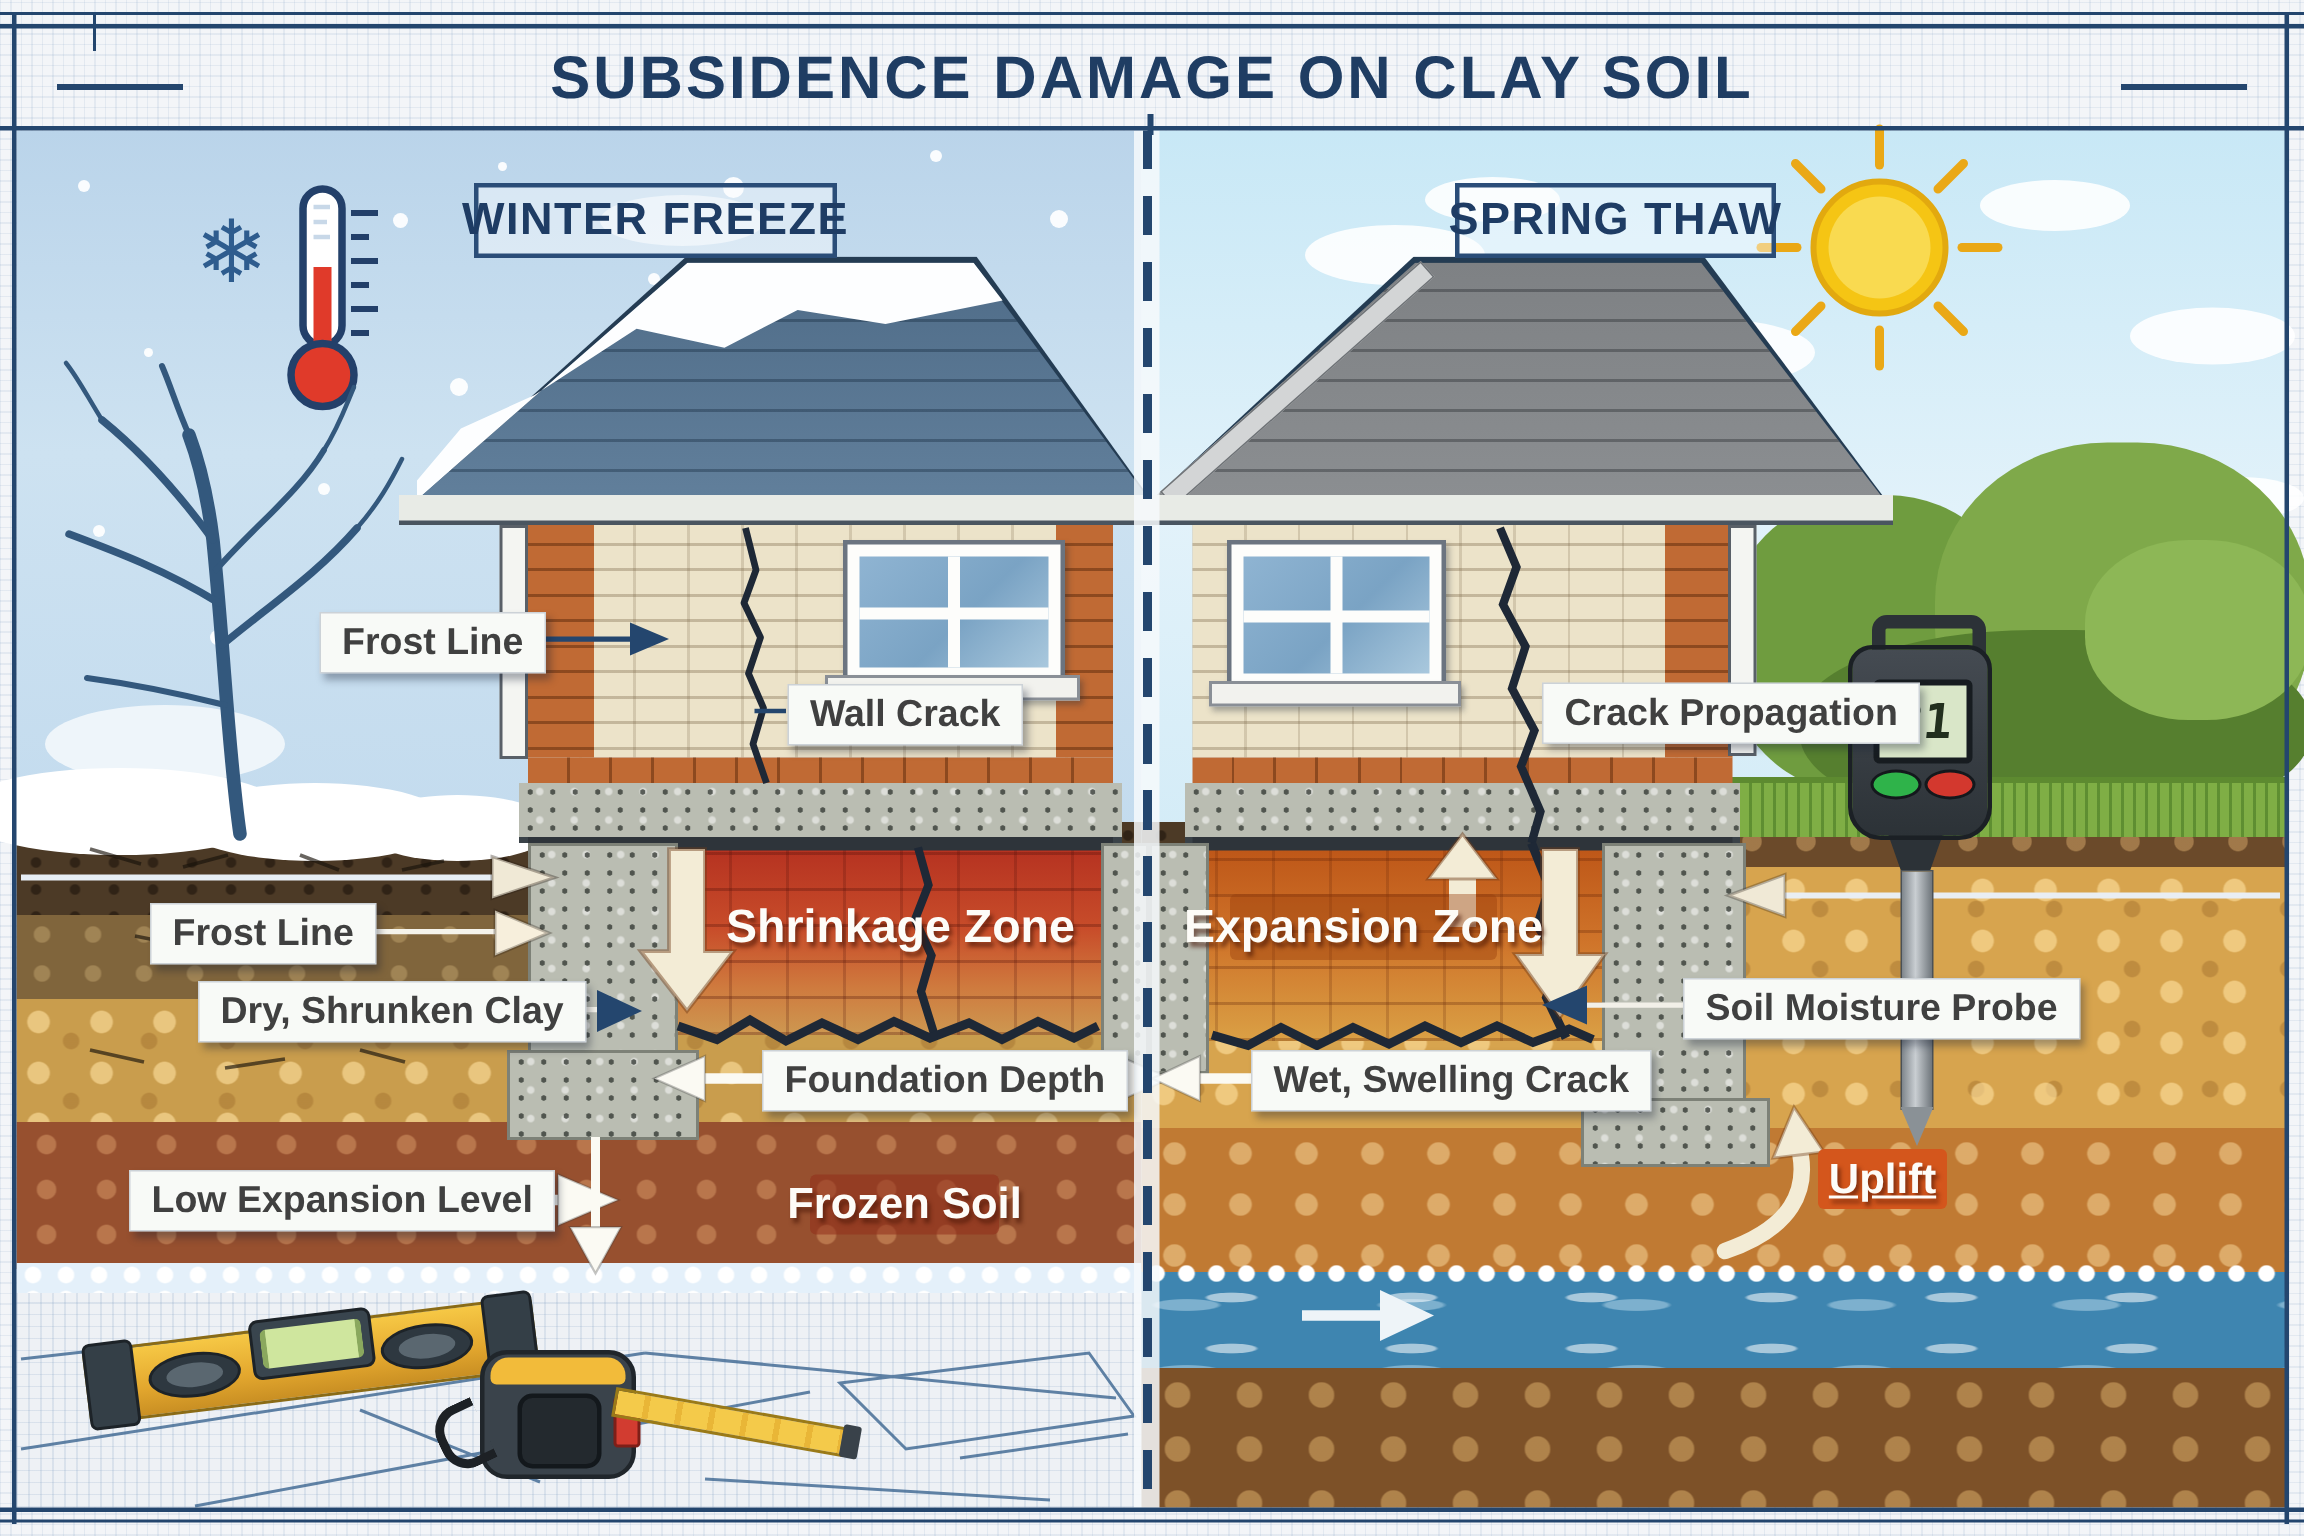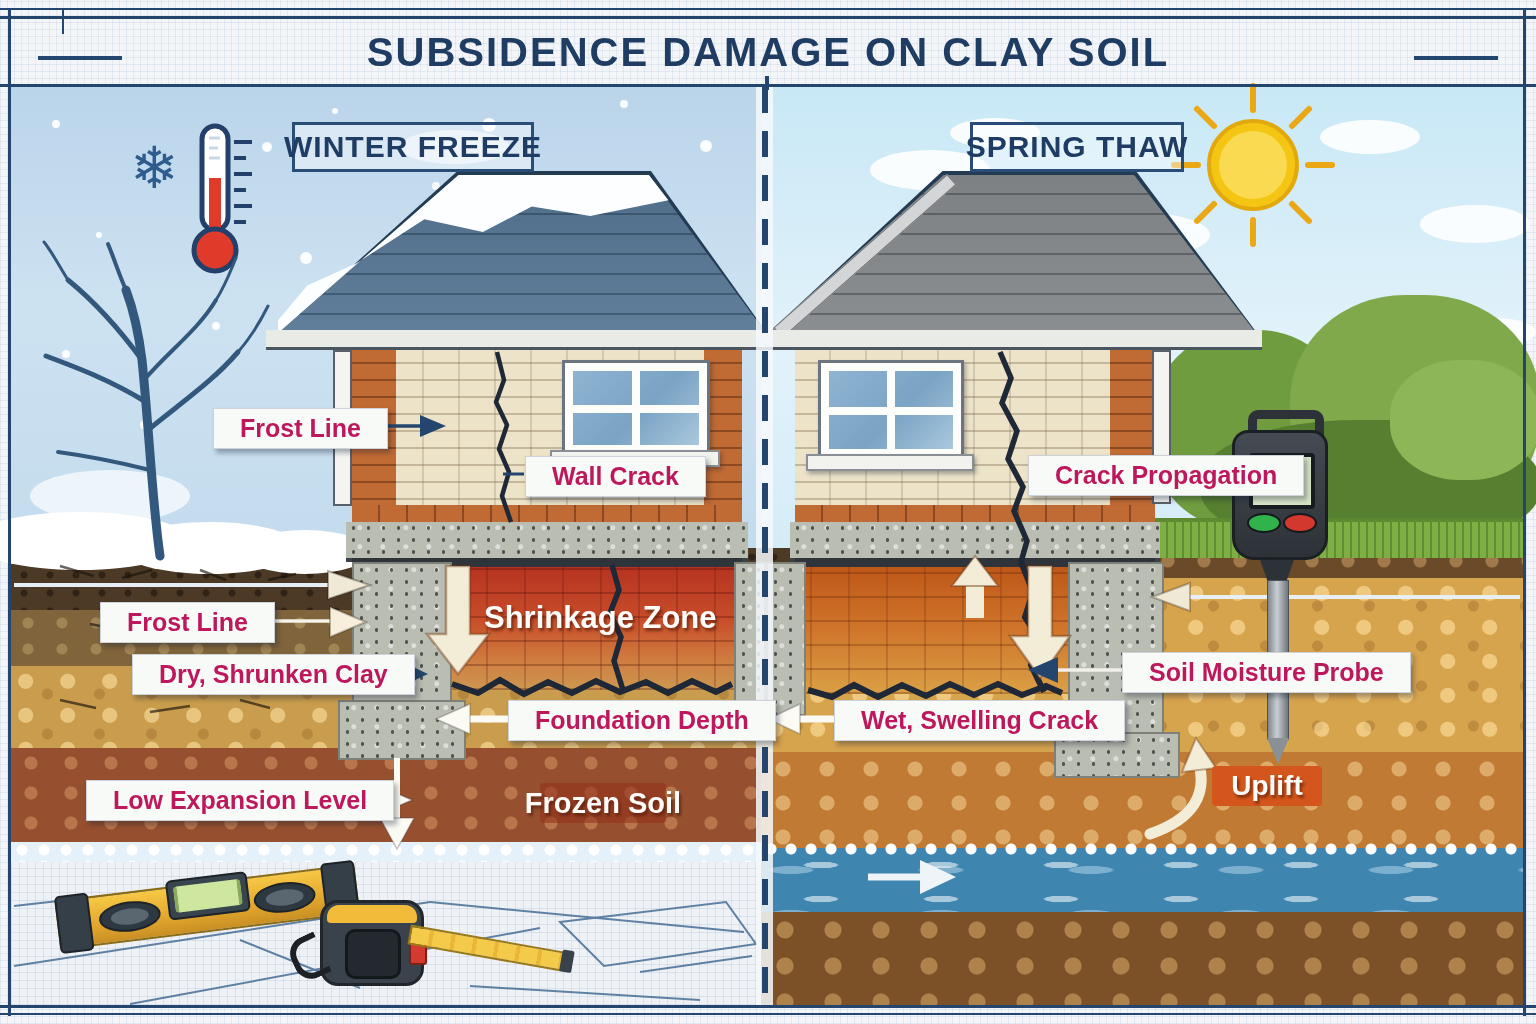--- a/index.html
+++ b/index.html
@@ -14,23 +14,23 @@
   .abs{position:absolute;}
   
   .frame{background:#24466e;z-index:40;}
   .title{
     position:absolute;top:30px;left:0;width:100%;text-align:center;z-index:40;
     font-size:40px;font-weight:bold;color:#1f3d63;letter-spacing:2px;
   }
   .title-dash{position:absolute;top:56px;height:4px;background:#24466e;z-index:40;}
   
   .lbl{
-    position:absolute;z-index:30;background:#f8faf7;color:#be185d;
+    position:absolute;z-index:30;background:#f8faf7;color:#404040;
     font-weight:bold;font-size:25px;display:flex;align-items:center;justify-content:center;
-    padding:5px 26px;box-shadow:3px 4px 5px rgba(20,30,50,.35);
+    padding:5px 14px;box-shadow:3px 4px 5px rgba(20,30,50,.35);
     border:1px solid rgba(70,90,120,.25);white-space:nowrap;
   }
   .badge{
     position:absolute;z-index:30;background:rgba(250,253,255,.45);color:#1e3c64;
     border:3px solid #2a4d78;font-weight:bold;font-size:30px;letter-spacing:1px;
     display:flex;align-items:center;justify-content:center;white-space:nowrap;
   }
   .zone-title{
     position:absolute;z-index:30;color:#fdfcf8;font-weight:bold;font-size:31px;
     text-shadow:2px 3px 3px rgba(70,20,5,.6);white-space:nowrap;
@@ -425,36 +425,37 @@
   <div class="tool tape-body">
     <div class="tape-top"></div>
     <div class="tape-reel"></div>
     <div class="tape-btn"></div>
   </div>
   <div class="tool tape-strip">
       <div class="tape-tip"></div>
     </div>
   <div class="tool tape-hook"></div>
 
-  <div class="badge" style="left:292px;top:122px;width:236px;height:44px;text-align:right;">WINTER FREEZE</div>
+  <div class="badge" style="left:316px;top:122px;width:236px;height:44px;text-align:right;">WINTER FREEZE</div>
   <div class="badge" style="left:970px;top:122px;width:208px;height:44px;">SPRING THAW</div>
 
   <div class="lbl" style="left:213px;top:408px;">Frost Line</div>
   <div class="lbl" style="left:525px;top:456px;">Wall Crack</div>
   <div class="lbl" style="left:100px;top:602px;">Frost Line</div>
   <div class="lbl" style="left:132px;top:654px;">Dry, Shrunken Clay</div>
   <div class="zone-title" style="left:484px;top:600px;">Shrinkage Zone</div>
   <div class="lbl" style="left:508px;top:700px;">Foundation Depth</div>
   <div class="lbl" style="left:86px;top:780px;">Low Expansion Level</div>
   <div class="zone-title tinted" style="left:540px;top:783px;width:126px;height:40px;background:rgba(145,45,25,.55);font-size:29px;">Frozen Soil</div>
 
   <div class="lbl" style="left:1028px;top:455px;">Crack Propagation</div>
+  <div class="zone-title tinted" style="left:820px;top:596px;width:178px;height:44px;background:rgba(150,60,10,.4);">Expansion Zone</div>
   <div class="lbl" style="left:1122px;top:652px;">Soil Moisture Probe</div>
   <div class="lbl" style="left:834px;top:700px;">Wet, Swelling Crack</div>
-  <div class="zone-title tinted" style="left:1212px;top:766px;width:110px;height:40px;background:#d4561c;font-size:28px;">Uplift</div>
+  <div class="zone-title tinted" style="left:1212px;top:766px;width:86px;height:40px;background:#d4561c;font-size:28px;text-decoration:underline;">Uplift</div>
 
   <div class="divider-pad"></div>
   <div class="divider"></div>
 
   <div class="abs frame" style="left:0;top:8px;width:1536px;height:2px;"></div>
   <div class="abs frame" style="left:0;top:16px;width:1536px;height:3px;"></div>
   <div class="abs frame" style="left:0;top:84px;width:1536px;height:3px;"></div>
   <div class="abs frame" style="left:8px;top:8px;width:3px;height:1008px;"></div>
   <div class="abs frame" style="left:1523px;top:8px;width:3px;height:1008px;"></div>
   <div class="abs frame" style="left:0;top:1005px;width:1536px;height:3px;"></div>

